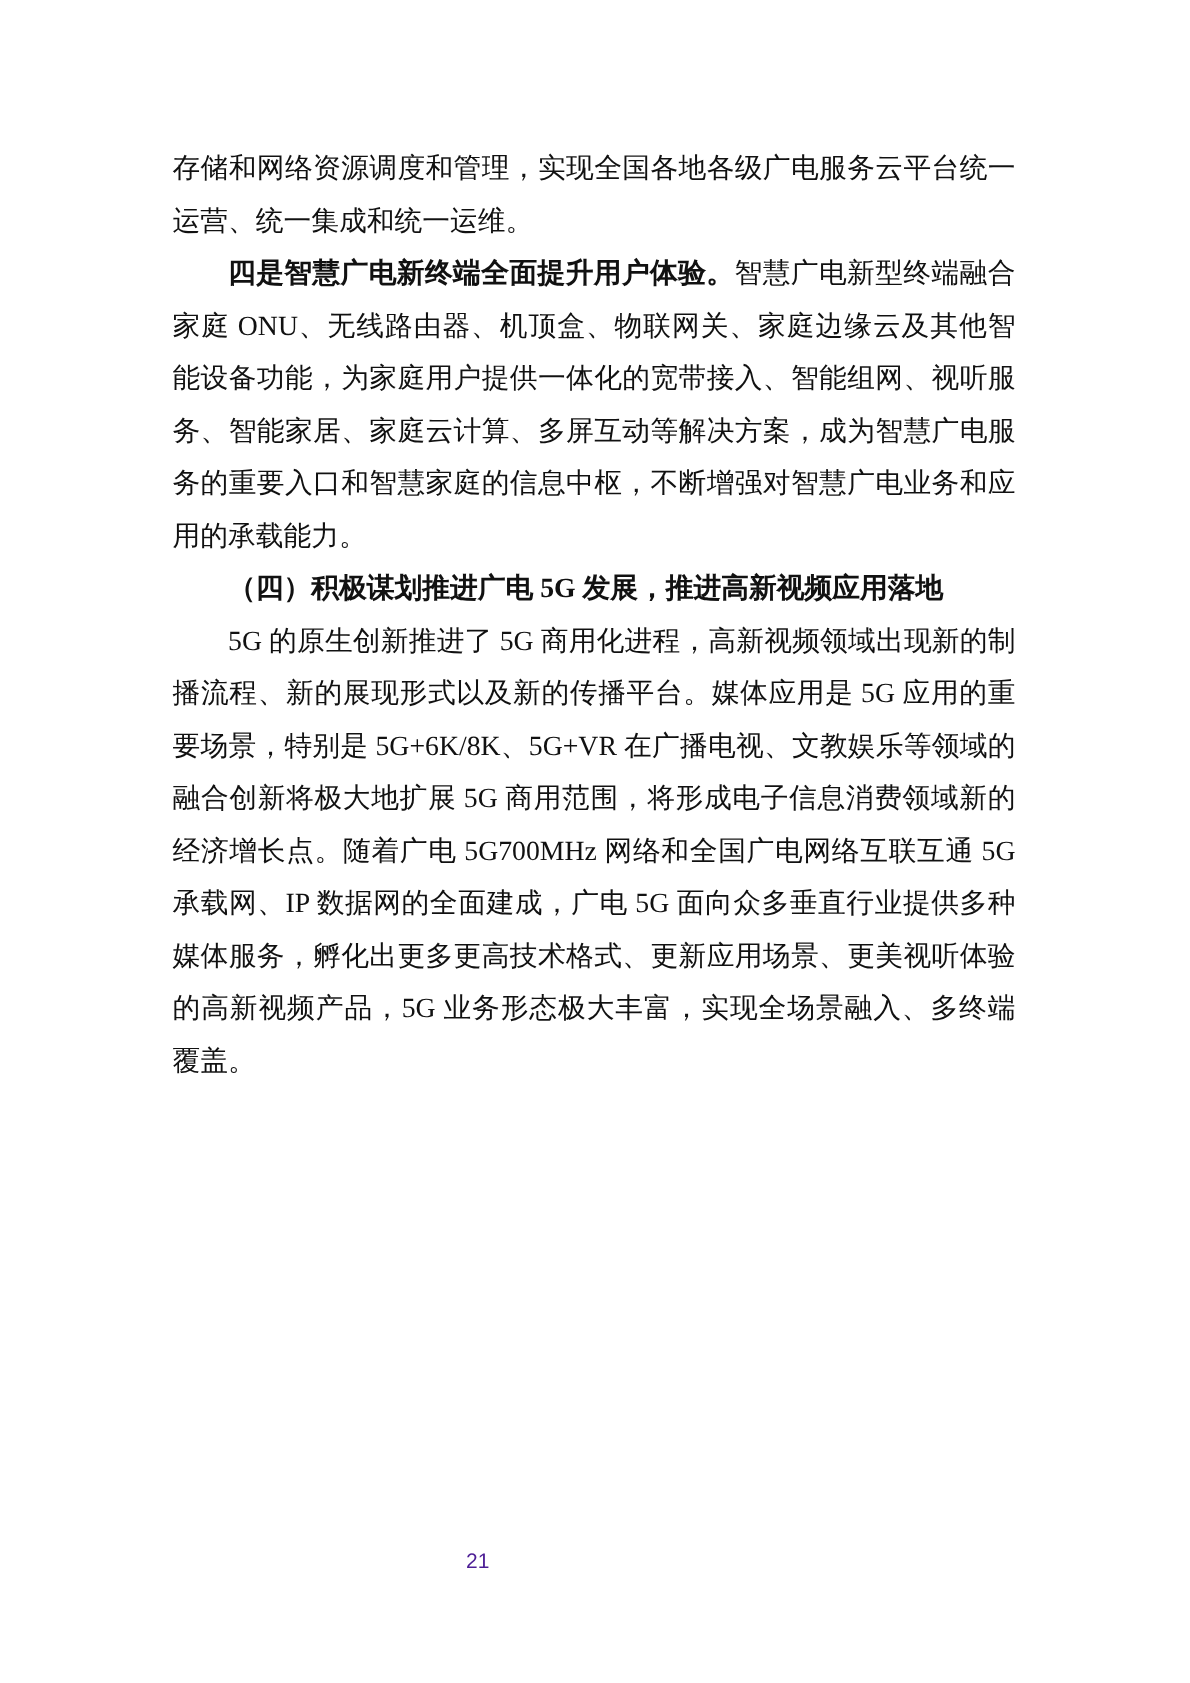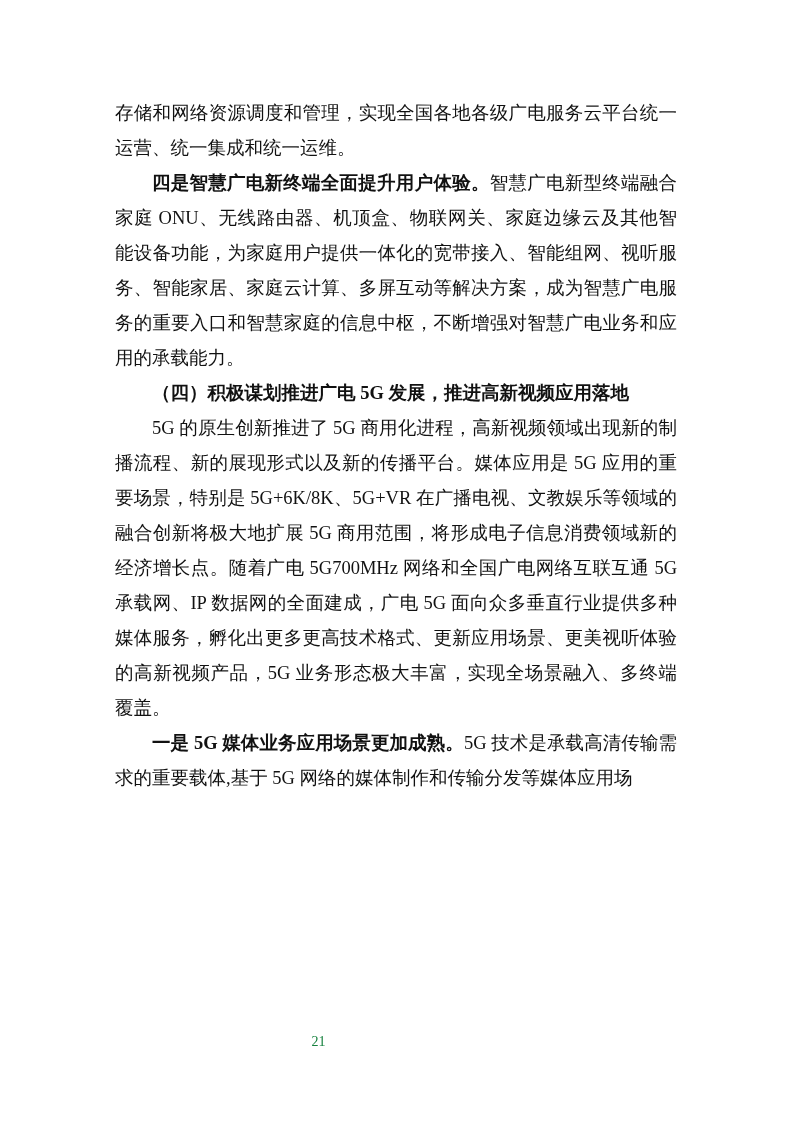--- a/index.html
+++ b/index.html
@@ -47,40 +47,39 @@
     text-align: left;
   }
   .footer {
     position: absolute;
     left: 0;
     right: 0;
     top: 1032px;
     text-align: center;
   }
   .page-number {
-    font-family: Liberation Serif, serif;
+    font-family: Liberation Sans, sans-serif;
     font-size: 14px;
-    color: #15803d;
+    color: #4c1d95;
   }
 </style>
 </head>
 <body>
 
 <div class="page">
   <main class="content">
 
     <p class="para no-indent"><span>存储和网络资源调度和管理，实现全国各地各级广电服务云平台统一运营、统一集成和统一运维。</span></p>
 
     <p class="para"><span class="lead">四是智慧广电新终端全面提升用户体验。</span><span>智慧广电新型终端融合家庭 ONU、无线路由器、机顶盒、物联网关、家庭边缘云及其他智能设备功能，为家庭用户提供一体化的宽带接入、智能组网、视听服务、智能家居、家庭云计算、多屏互动等解决方案，成为智慧广电服务的重要入口和智慧家庭的信息中枢，不断增强对智慧广电业务和应用的承载能力。</span></p>
 
 
     <p class="para heading"><span>（四）积极谋划推进广电 5G 发展，推进高新视频应用落地</span></p>
 
     <p class="para"><span>5G 的原生创新推进了 5G 商用化进程，高新视频领域出现新的制播流程、新的展现形式以及新的传播平台。媒体应用是 5G 应用的重要场景，特别是 5G+6K/8K、5G+VR 在广播电视、文教娱乐等领域的融合创新将极大地扩展 5G 商用范围，将形成电子信息消费领域新的经济增长点。随着广电 5G700MHz 网络和全国广电网络互联互通 5G 承载网、IP 数据网的全面建成，广电 5G 面向众多垂直行业提供多种媒体服务，孵化出更多更高技术格式、更新应用场景、更美视听体验的高新视频产品，5G 业务形态极大丰富，实现全场景融入、多终端覆盖。</span></p>
 
-    <p class="para"><span class="lead">一是 5G 媒体业务应用场景更加成熟。</span><span>5G 技术是承载高清传输需求的重要载体,基于 5G 网络的媒体制作和传输分发等媒体应用场</span></p>
 
   </main>
 
   <footer class="footer">
     <span class="page-number">21</span>
   </footer>
 </div>
 
 </body></html>

